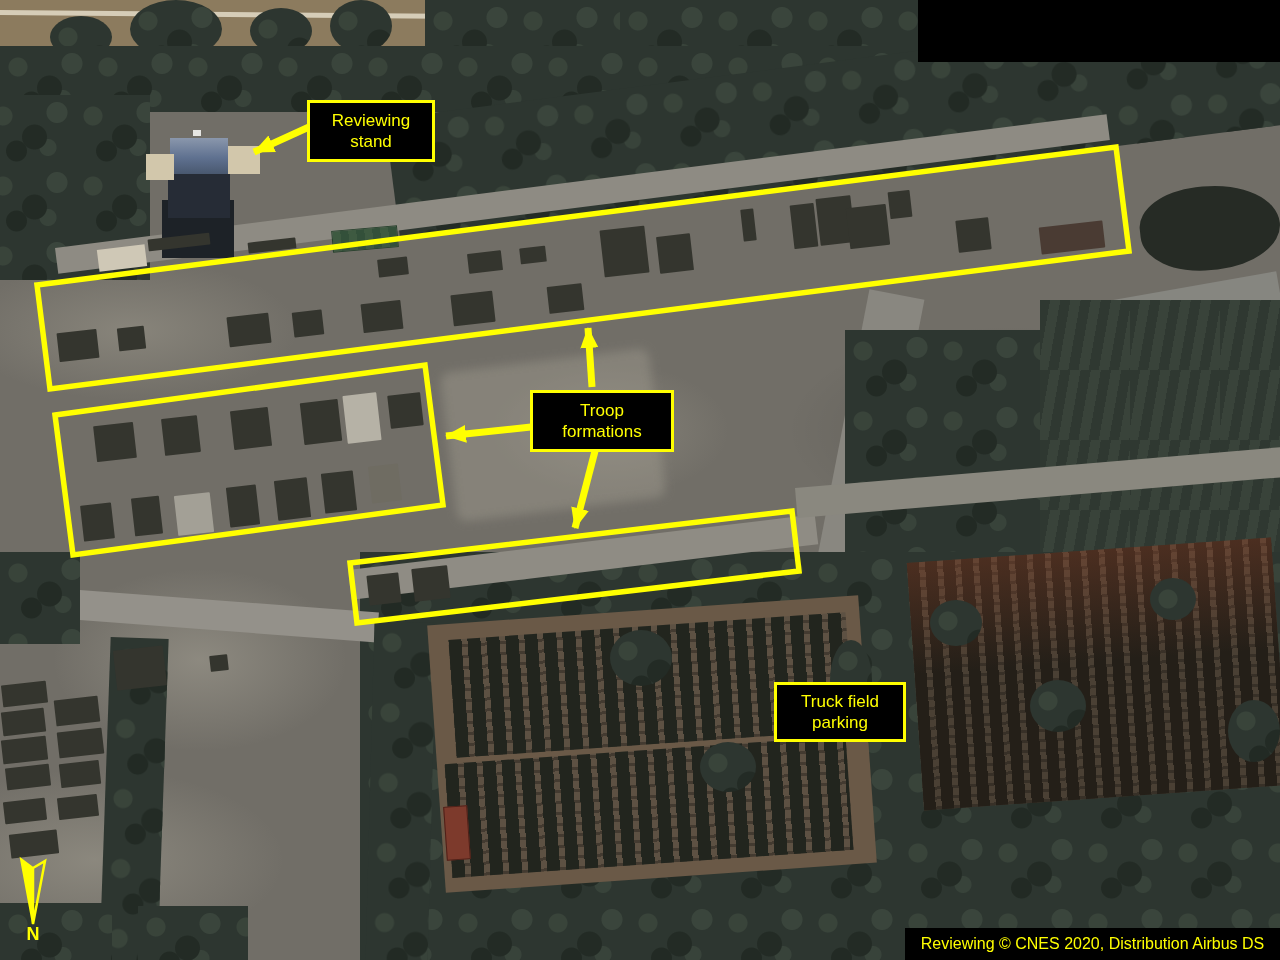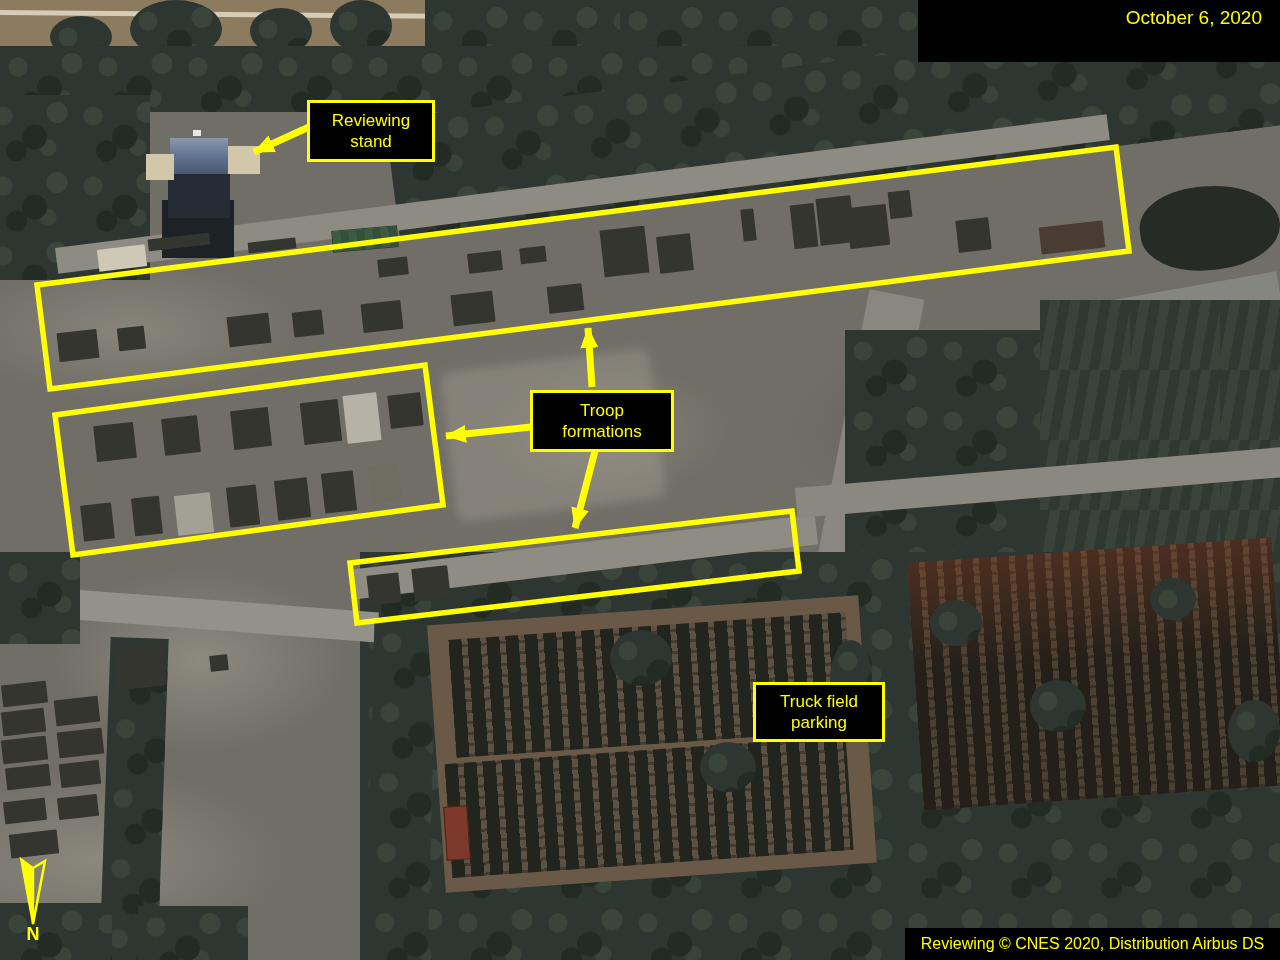--- a/index.html
+++ b/index.html
@@ -169,26 +169,25 @@
       <polygon points="33,868 45,861 33,924" fill="none" stroke="#ffff00" stroke-width="2.5"></polygon>
     </g>
   </svg>
 
   <div class="label-box" style="left:307px;top:100px;width:128px;height:62px;">
     <span>Reviewing stand</span>
   </div>
   <div class="label-box" style="left:530px;top:390px;width:144px;height:62px;">
     <span>Troop formations</span>
   </div>
-  <div class="label-box" style="left:753px;top:682px;width:132px;height:60px;">
+  <div class="label-box" style="left:774px;top:682px;width:132px;height:60px;">
     <span>Truck field parking</span>
   </div>
 
   <div class="panel" id="src-panel">
-    <div>October 6, 2020</div>
   </div>
 
   <div class="panel" id="credit-panel">
     <span>Reviewing © CNES 2020, Distribution Airbus DS</span>
   </div>
 
   <div class="abs" id="north-n">N</div>
 
 </div>
 

